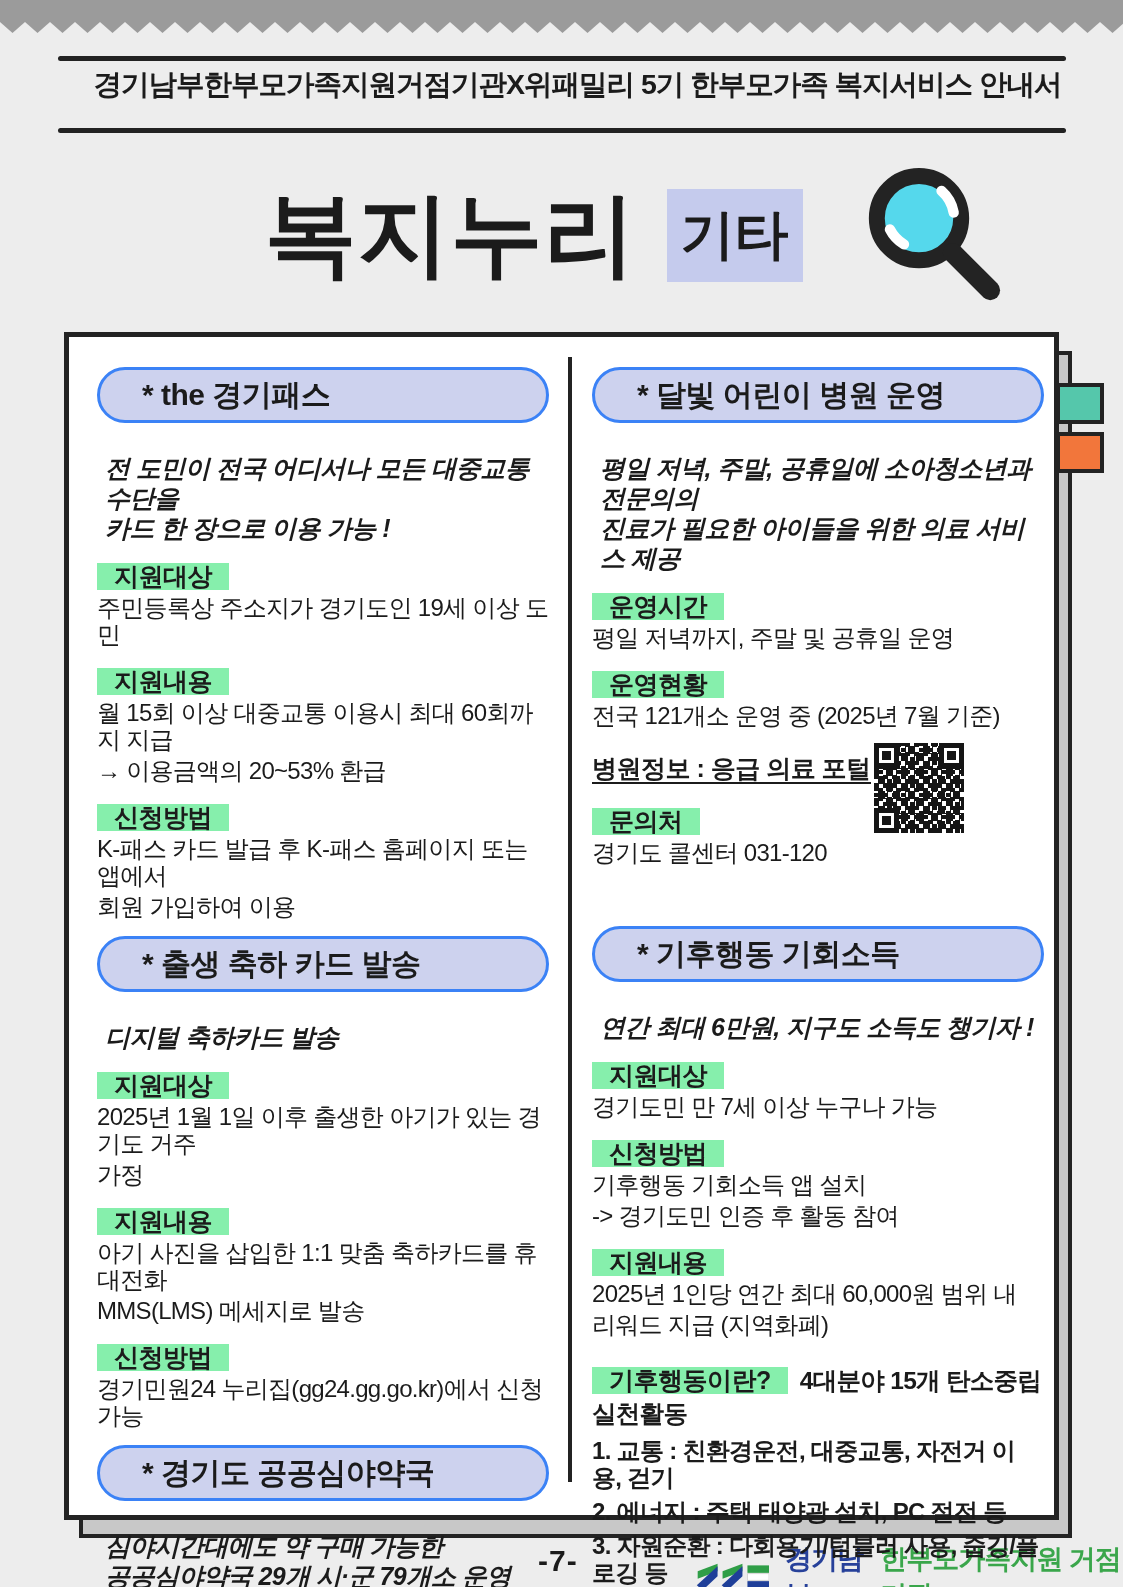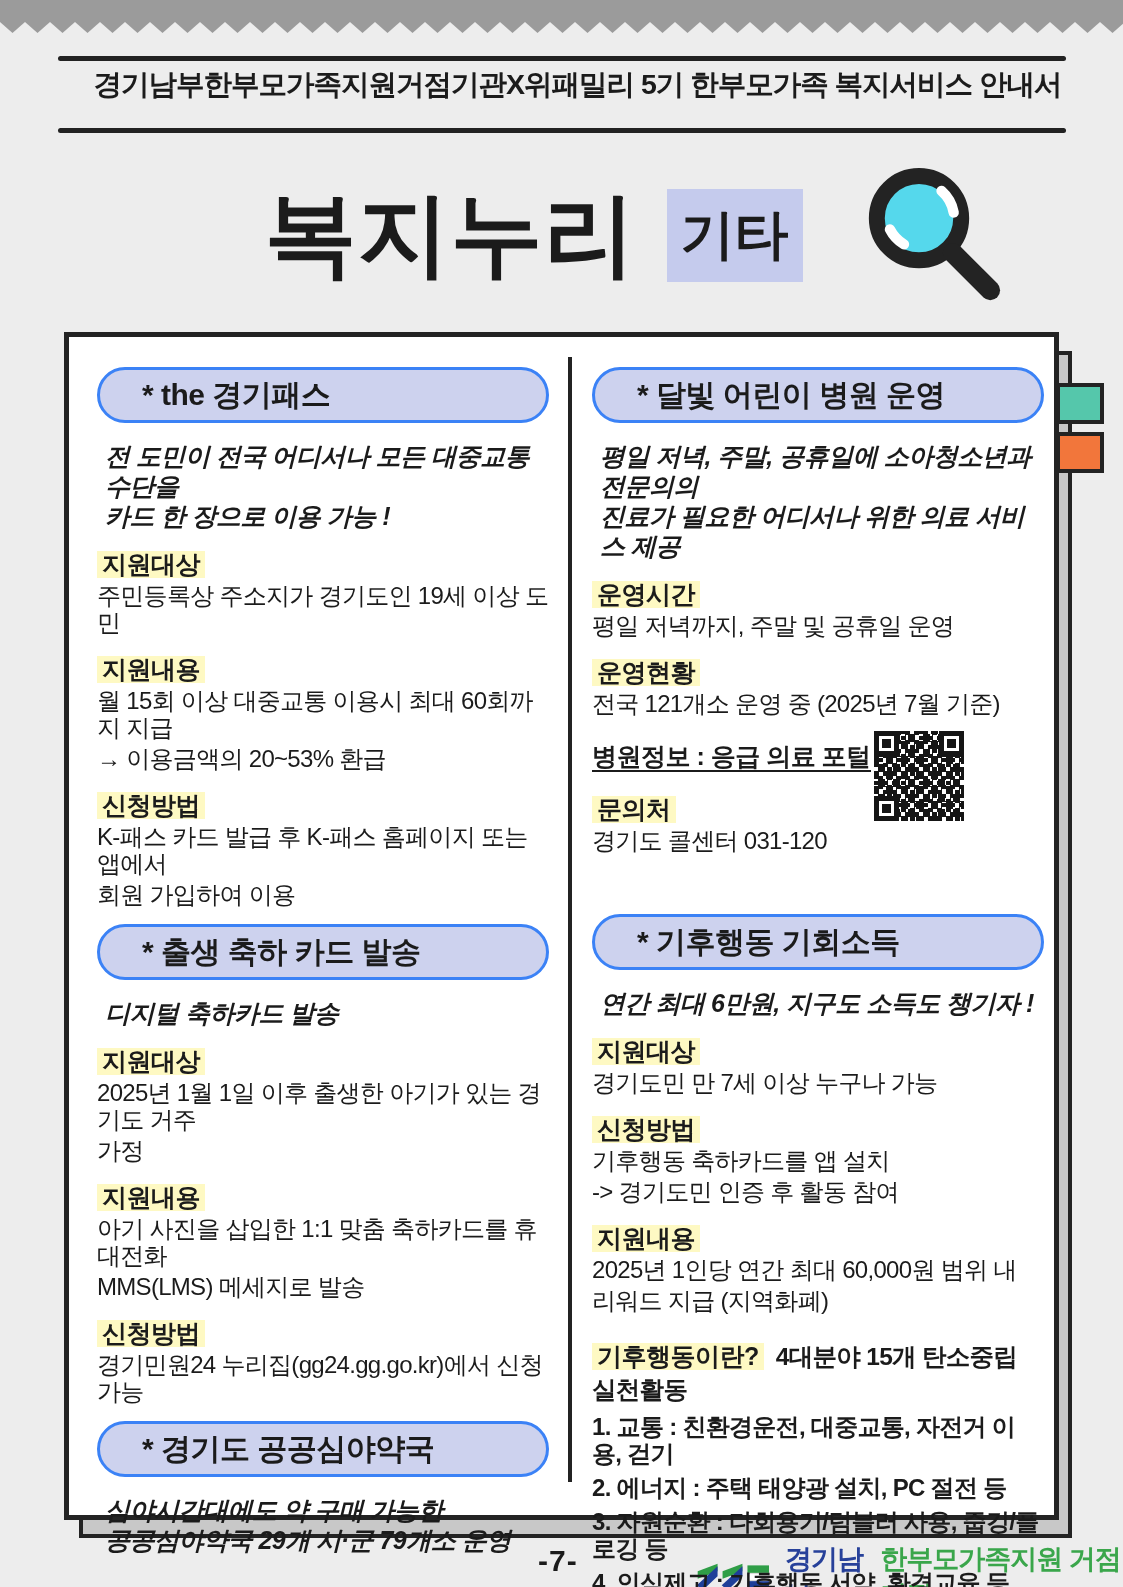--- a/index.html
+++ b/index.html
@@ -32,24 +32,24 @@
   .divider{position:absolute;left:499px;top:20px;width:4px;height:1125px;background:#232323;}
 
   .col{position:absolute;top:30px;width:452px;}
   .col-left{left:28px;}
   .col-right{left:523px;}
 
   
   .pill{background:#cdd2ee;border:3px solid #3b82f6;border-radius:60px;padding:8px 10px 8px 42px;font-size:30px;font-weight:800;line-height:34px;letter-spacing:-0.5px;}
   .sec + .sec{margin-top:16px;}
   .gap-xl{margin-top:60px !important;}
-  .intro{margin-top:18px;padding-left:8px;font-style:italic;font-weight:700;font-size:25px;line-height:30px;letter-spacing:-0.5px;}
+  .intro{margin-top:30px;padding-left:8px;font-style:italic;font-weight:700;font-size:25px;line-height:30px;letter-spacing:-0.5px;}
   .block{margin-top:20px;}
   .gap-md{margin-top:26px !important;}
-  .label{display:inline-block;background:#fef9c3;padding:0 5px;font-size:25px;font-weight:800;line-height:27px;letter-spacing:-0.5px;}
+  .label{display:inline-block;background:#86efac;padding:0 17px;font-size:25px;font-weight:800;line-height:27px;letter-spacing:-0.5px;}
   .line{font-size:24px;font-weight:400;line-height:27px;margin-top:4px;letter-spacing:-0.7px;}
   .linkline{font-size:25px;font-weight:800;letter-spacing:-0.5px;text-decoration:underline;text-underline-offset:5px;line-height:27px;}
   .rel{position:relative;}
   .what-text{font-size:24.5px;font-weight:700;margin-left:12px;letter-spacing:-0.7px;}
   .list .line{line-height:27px;margin-top:7px;font-weight:700;}
 
   
   .qr{position:absolute;background:
       conic-gradient(from 0deg,#151515 0 25%,transparent 0 50%,#151515 0 75%,transparent 0) 0 0/9px 9px,
       conic-gradient(from 90deg,#151515 0 25%,transparent 0 50%,#151515 0 75%,transparent 0) 4px 3px/15px 15px,
@@ -166,21 +166,21 @@
     </div>
 
     <div class="col col-right">
 
       <section class="sec">
         <div class="pill">
           <span>* 달빛 어린이 병원 운영</span>
         </div>
         <div class="intro">
           <div>평일 저녁, 주말, 공휴일에 소아청소년과 전문의의</div>
-          <div>진료가 필요한 어디서나 위한 의료 서비스 제공</div>
+          <div>진료가 필요한 아이들을 위한 의료 서비스 제공</div>
         </div>
         <div class="block">
           <span class="label">운영시간</span>
           <div class="line">평일 저녁까지, 주말 및 공휴일 운영</div>
         </div>
         <div class="block">
           <span class="label">운영현황</span>
           <div class="line">전국 121개소 운영 중 (2025년 7월 기준)</div>
         </div>
         <div class="block gap-md rel">
@@ -203,21 +203,21 @@
         </div>
         <div class="intro">
           <div>연간 최대 6만원, 지구도 소득도 챙기자 !</div>
         </div>
         <div class="block">
           <span class="label">지원대상</span>
           <div class="line">경기도민 만 7세 이상 누구나 가능</div>
         </div>
         <div class="block">
           <span class="label">신청방법</span>
-          <div class="line">기후행동 축하카드를 앱 설치</div>
+          <div class="line">기후행동 기회소득 앱 설치</div>
           <div class="line">-&gt; 경기도민 인증 후 활동 참여</div>
         </div>
         <div class="block">
           <span class="label">지원내용</span>
           <div class="line">2025년 1인당 연간 최대 60,000원 범위 내</div>
           <div class="line">리워드 지급 (지역화폐)</div>
         </div>
         <div class="block gap-md">
           <span class="label">기후행동이란?</span><span class="what-text">4대분야 15개 탄소중립 실천활동</span>
           <div class="list">

